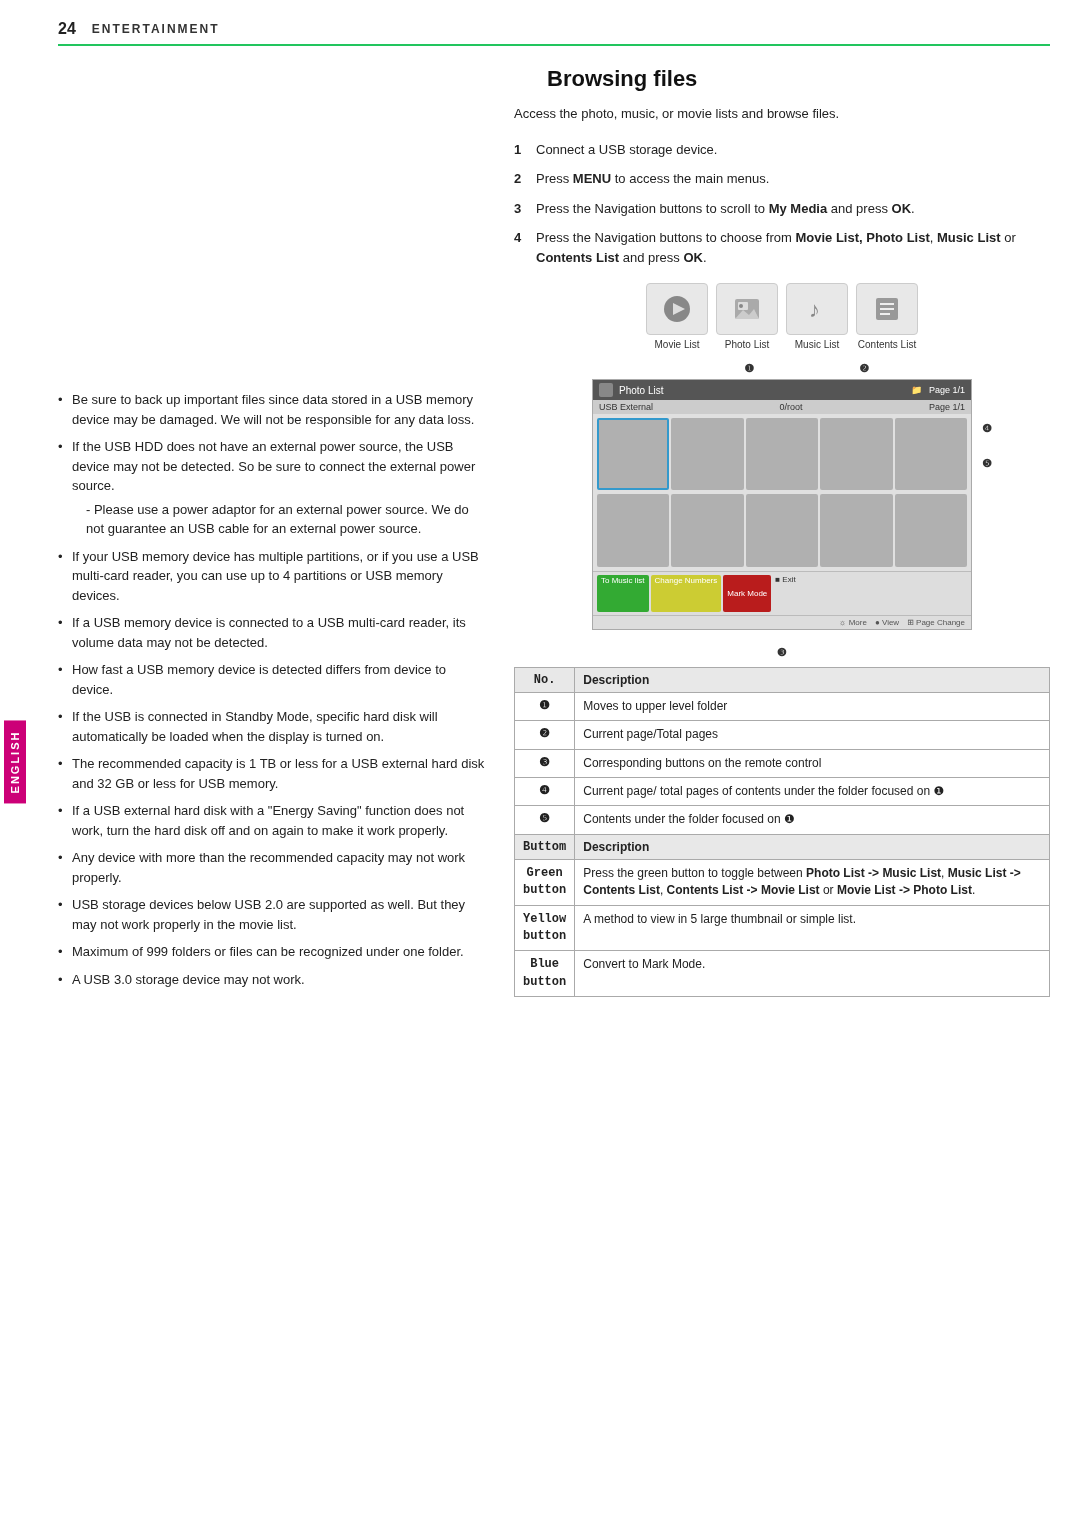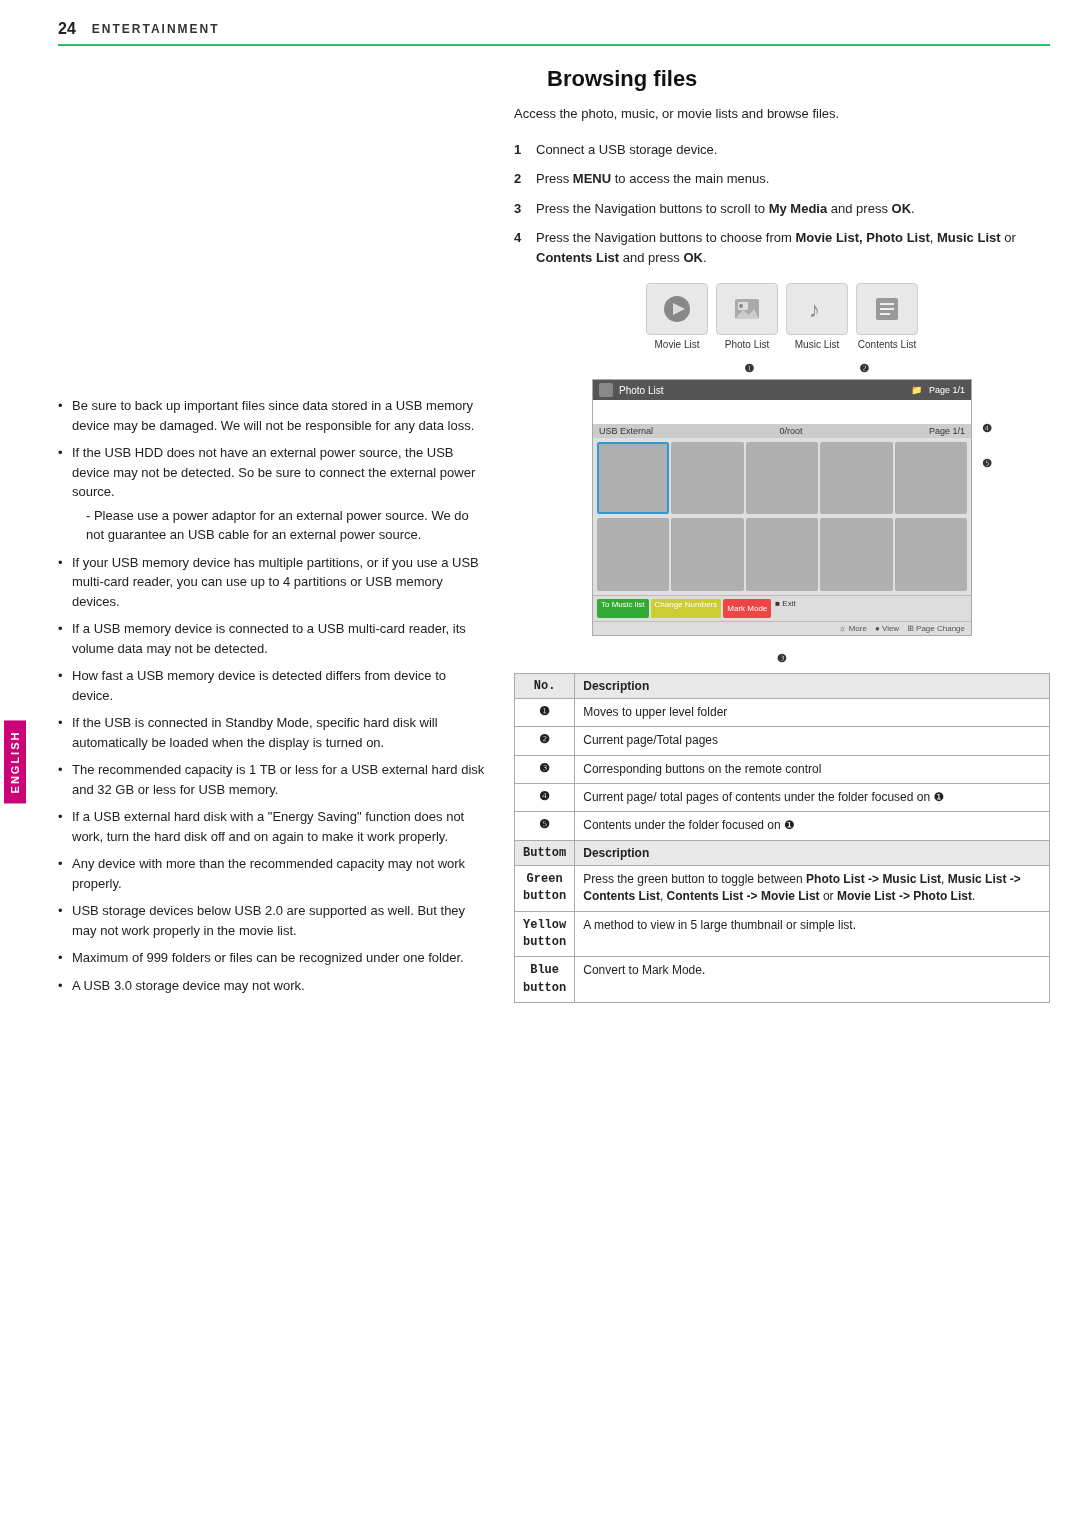--- a/index.html
+++ b/index.html
@@ -199,21 +199,20 @@
       border-radius: 2px;
       display: inline-block;
     }
     .screen-sub-bar {
       background: #ccc;
       color: #333;
       display: flex;
       justify-content: space-between;
       padding: 2px 6px;
       font-size: 9px;
-      margin-top: 24px;
     }
     .screen-grid {
       display: grid;
       grid-template-columns: repeat(5, 1fr);
       gap: 2px;
       padding: 4px;
       background: #e0e0e0;
     }
     .screen-grid-row2 {
       display: grid;
@@ -235,21 +234,21 @@
       background: #ddd;
       display: flex;
       gap: 2px;
       padding: 3px 4px;
       font-size: 8px;
       color: #333;
       border-top: 1px solid #bbb;
     }
     .btn-green { background: #3a3; color: #fff; padding: 1px 4px; border-radius: 2px; font-size: 8px; }
     .btn-yellow { background: #cc3; color: #fff; padding: 1px 4px; border-radius: 2px; font-size: 8px; }
-    .btn-blue { background: #ef4444; color: #fff; padding: 5px 4px; border-radius: 2px; font-size: 8px; }
+    .btn-blue { background: #b91c1c; color: #fff; padding: 14px 4px; border-radius: 2px; font-size: 8px; }
     
     .diagram-wrapper {
       position: relative;
       width: 100%;
       max-width: 380px;
       margin: 0 auto;
     }
     
     .info-table {
       width: 100%;

